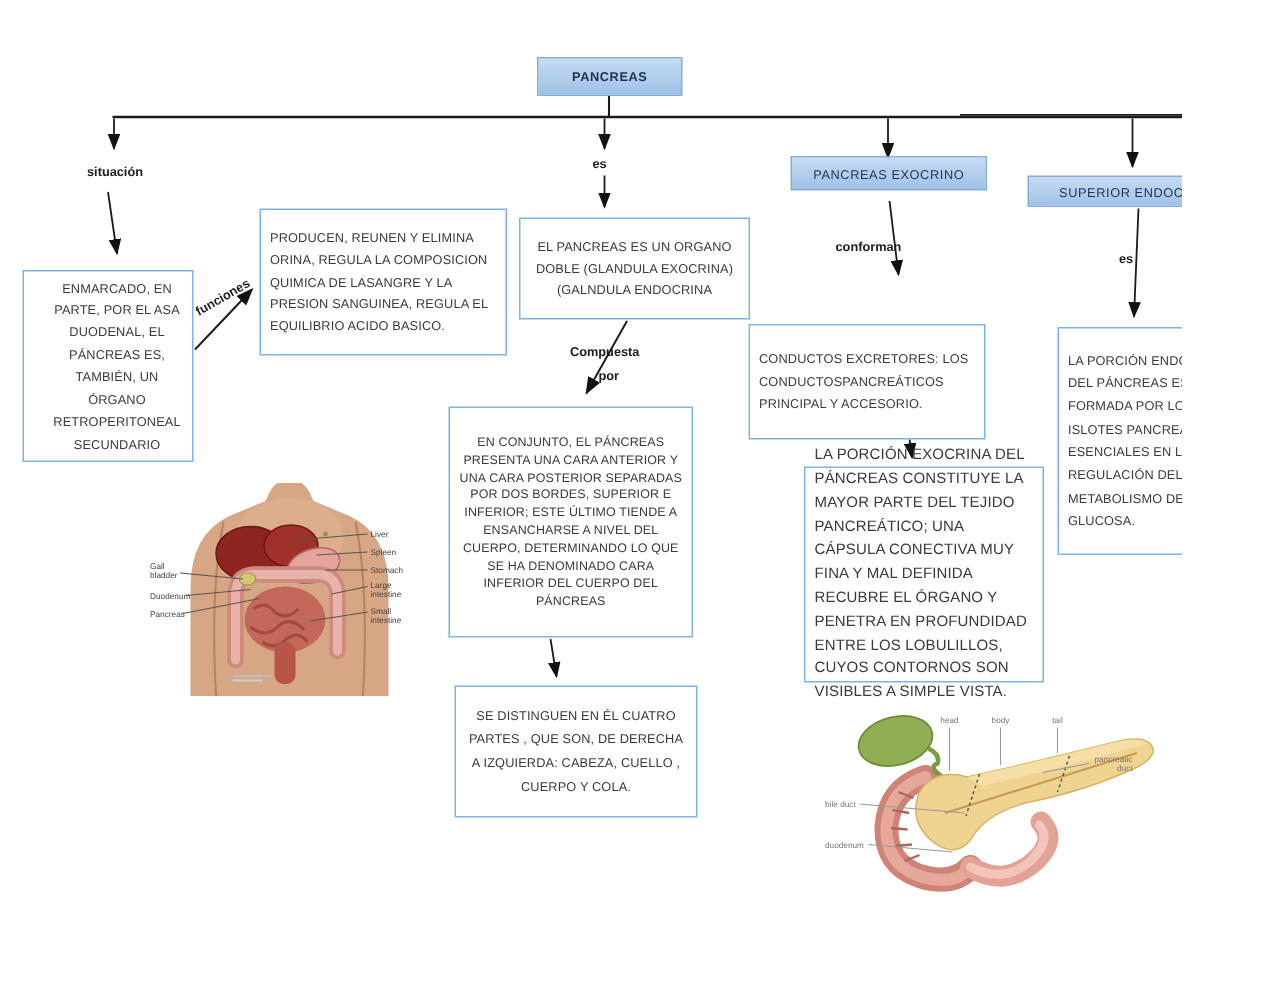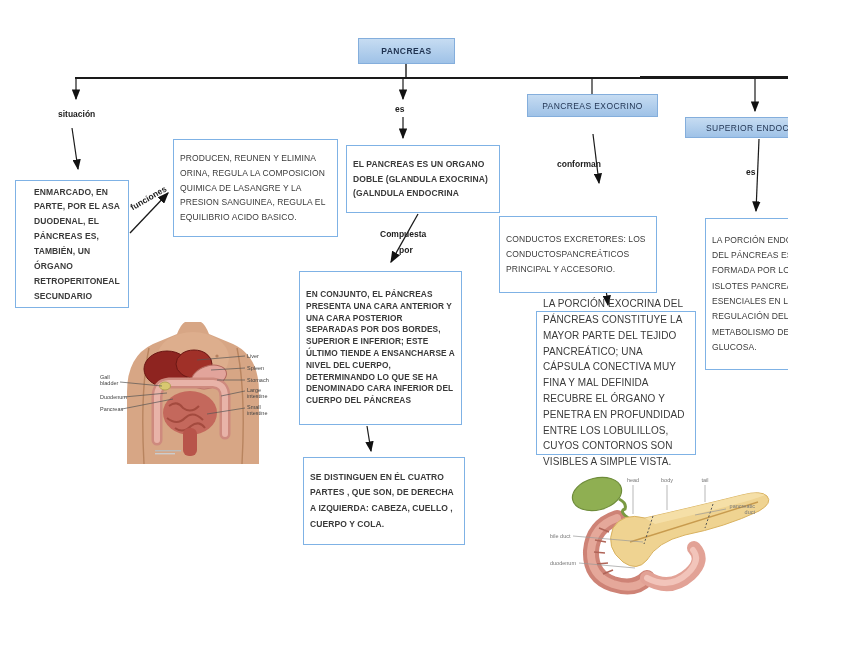--- a/index.html
+++ b/index.html
@@ -6,21 +6,21 @@
   #canvas{
     position:relative;width:788px;height:655px;background:#fff;overflow:hidden;
     font-family:"Liberation Sans","DejaVu Sans",sans-serif;color:#3a3a3a;
   }
   #wires{position:absolute;left:0;top:0;width:848px;height:655px;pointer-events:none;}
   .node{
     position:absolute;background:#fff;border:1.5px solid #7FB2E5;box-sizing:border-box;
     font-size:8.5px;color:#3a3a3a;display:flex;align-items:center;justify-content:center;
     padding:4px 6px;letter-spacing:.1px;
   }
-  .node.center{font-weight:bold;}
+  .node.center{text-align:center;}
   .node.left{text-align:left;justify-content:flex-start;}
   .bluebox{
     position:absolute;box-sizing:border-box;border:1.5px solid #84AEDC;
     background:linear-gradient(#c6dcf2,#9fc2e7);color:#1F3250;
     display:flex;align-items:center;justify-content:center;font-size:8.5px;
     letter-spacing:.4px;
   }
   .bluebox.main{font-weight:700;}
   .edge{position:absolute;font-size:8.5px;font-weight:600;color:#1c1c1c;white-space:nowrap;}
   .illus{position:absolute;}
@@ -78,21 +78,21 @@
   <div class="node center" style="left:15px;top:180px;width:114px;height:128px;line-height:1.75;padding-left:18px;">ENMARCADO, EN PARTE, POR EL ASA DUODENAL, EL PÁNCREAS ES, TAMBIÉN, UN ÓRGANO RETROPERITONEAL SECUNDARIO</div>
 
   <div class="node left" style="left:173px;top:139px;width:165px;height:98px;line-height:1.72;">PRODUCEN, REUNEN Y ELIMINA ORINA, REGULA LA COMPOSICION QUIMICA DE LASANGRE Y LA PRESION SANGUINEA, REGULA EL EQUILIBRIO ACIDO BASICO.</div>
 
   <div class="node center" style="left:346px;top:145px;width:154px;height:68px;line-height:1.7;">EL PANCREAS ES UN ORGANO DOBLE (GLANDULA EXOCRINA) (GALNDULA ENDOCRINA</div>
 
   <div class="node center" style="left:299px;top:271px;width:163px;height:154px;line-height:1.42;font-size:8.3px;">EN CONJUNTO, EL PÁNCREAS PRESENTA UNA CARA ANTERIOR Y UNA CARA POSTERIOR SEPARADAS POR DOS BORDES, SUPERIOR E INFERIOR; ESTE ÚLTIMO TIENDE A ENSANCHARSE A NIVEL DEL CUERPO, DETERMINANDO LO QUE SE HA DENOMINADO CARA INFERIOR DEL CUERPO DEL PÁNCREAS</div>
 
   <div class="node center" style="left:303px;top:457px;width:162px;height:88px;line-height:1.85;">SE DISTINGUEN EN ÉL CUATRO PARTES , QUE SON, DE DERECHA A IZQUIERDA: CABEZA, CUELLO , CUERPO Y COLA.</div>
 
-  <div class="bluebox" style="left:527px;top:94px;width:131px;height:23px;">PANCREAS EXOCRINO</div>
+  <div class="bluebox" style="left:527px;top:104px;width:131px;height:23px;">PANCREAS EXOCRINO</div>
 
   <div class="node left" style="left:499px;top:188px;width:158px;height:77px;line-height:1.8;margin-top:28px;">CONDUCTOS EXCRETORES: LOS CONDUCTOSPANCREÁTICOS PRINCIPAL Y ACCESORIO.</div>
 
   <div class="node left" style="left:536px;top:311px;width:160px;height:144px;line-height:1.58;font-size:10px;">LA PORCIÓN EXOCRINA DEL PÁNCREAS CONSTITUYE LA MAYOR PARTE DEL TEJIDO PANCREÁTICO; UNA CÁPSULA CONECTIVA MUY FINA Y MAL DEFINIDA RECUBRE EL ÓRGANO Y PENETRA EN PROFUNDIDAD ENTRE LOS LOBULILLOS, CUYOS CONTORNOS SON VISIBLES A SIMPLE VISTA.</div>
 
   <div class="bluebox" style="left:685px;top:117px;width:148px;height:21px;">SUPERIOR ENDOCRINO</div>
 
   <div class="node left" style="left:705px;top:218px;width:128px;height:152px;line-height:1.8;">LA PORCIÓN ENDOCRINA DEL PÁNCREAS ESTÁ FORMADA POR LOS ISLOTES PANCREÁTICOS ESENCIALES EN LA REGULACIÓN DEL METABOLISMO DE LA GLUCOSA.</div>
 
   <svg class="illus" style="left:97px;top:322px;" width="183" height="142" viewBox="0 0 183 142">

